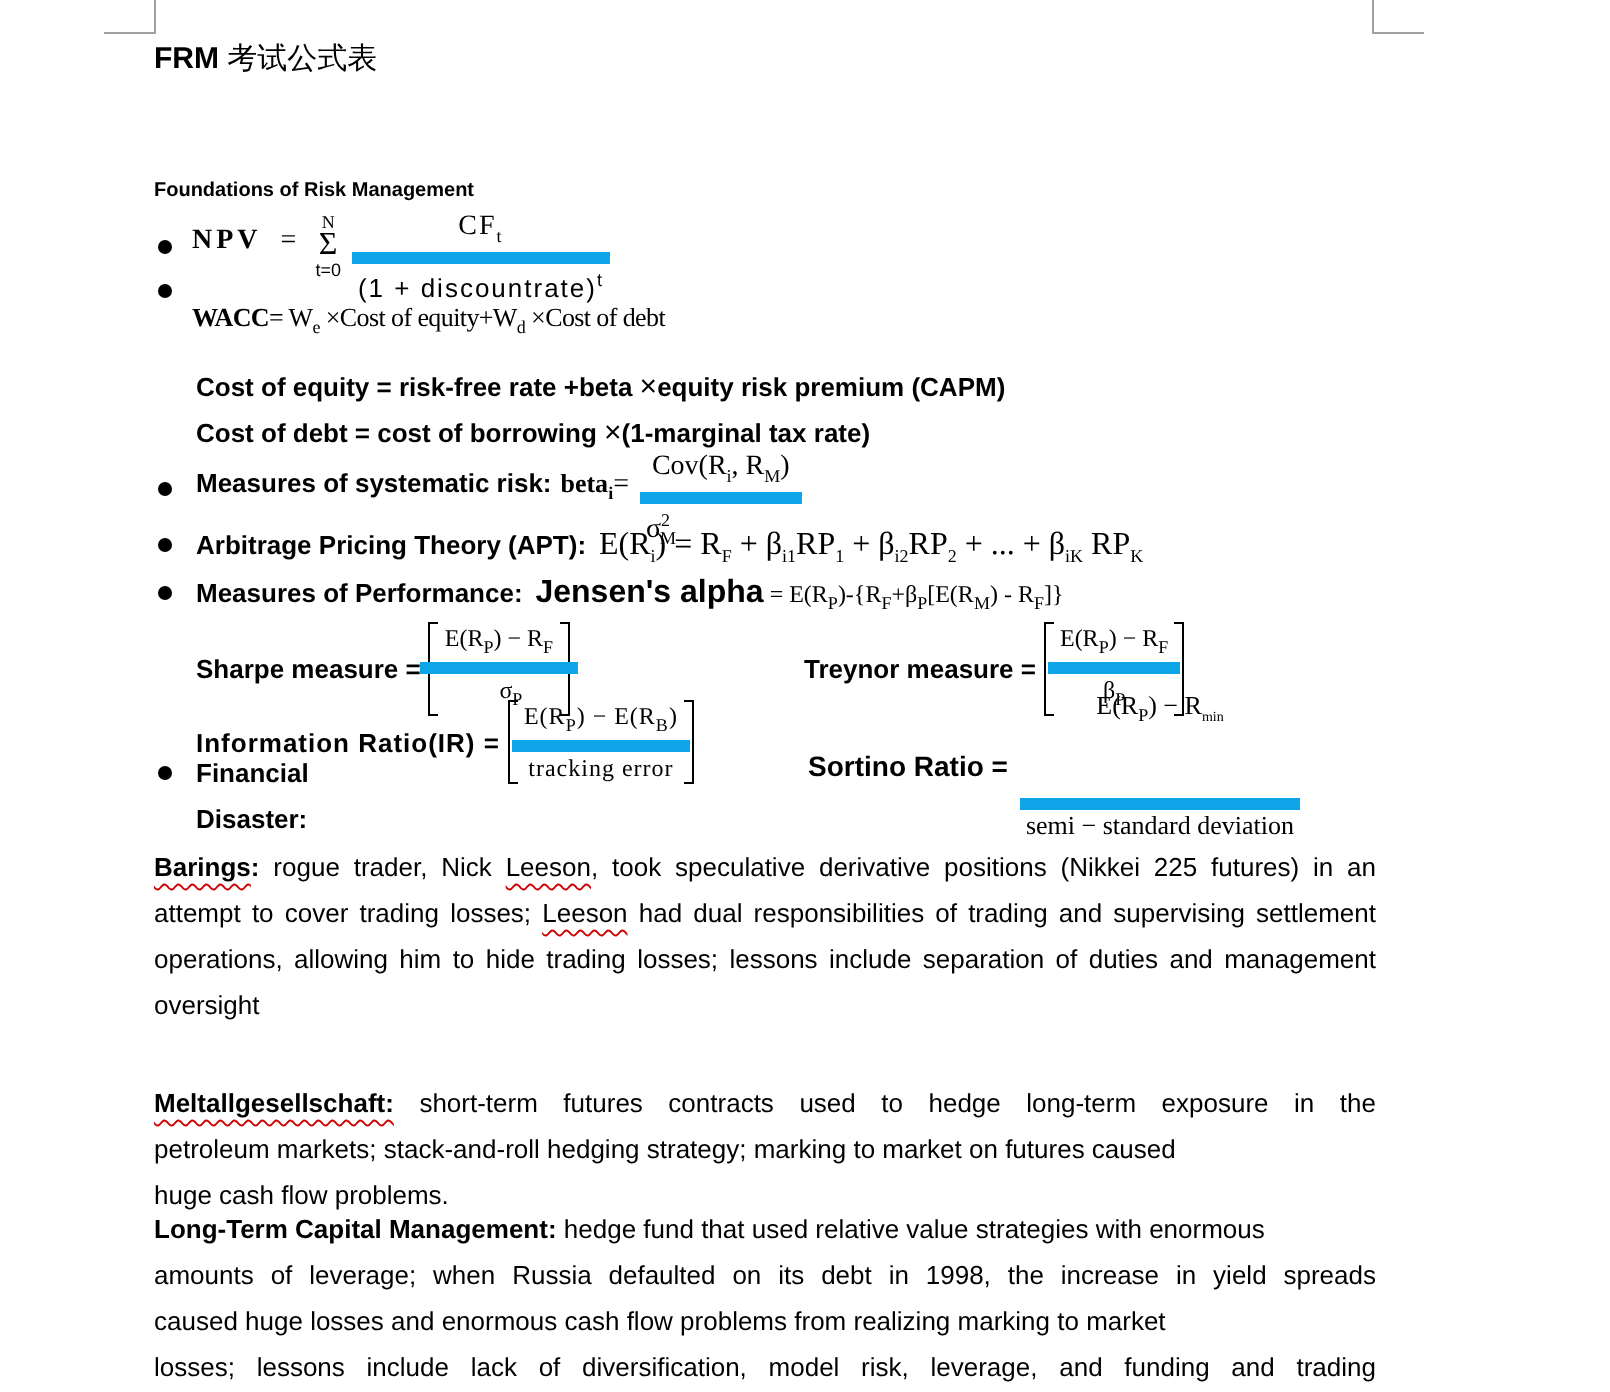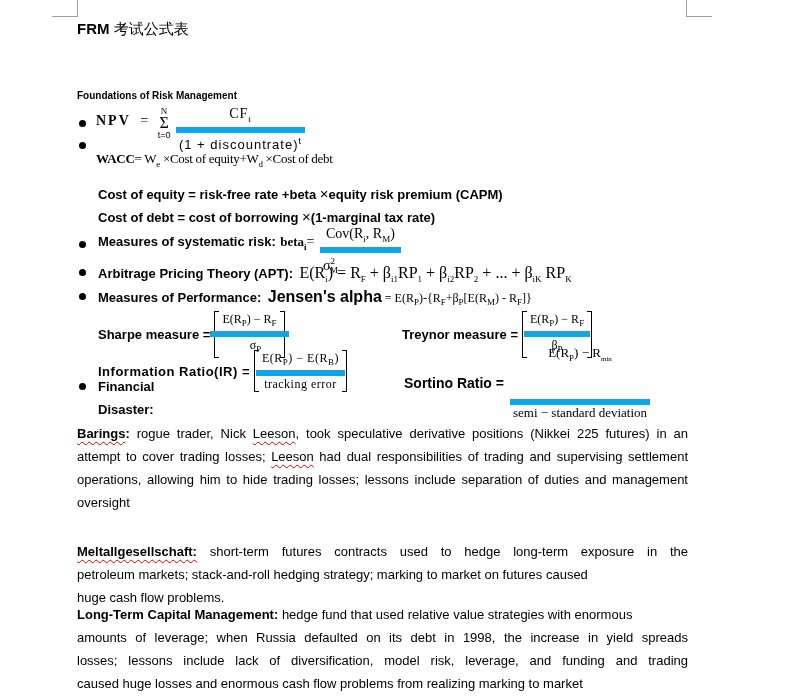--- a/index.html
+++ b/index.html
@@ -141,16 +141,16 @@
 
 <div class="para" style="top:517px;margin-top:23px;">
   <span class="line" style="text-align:justify;text-align-last:justify;"><b class="squig">Meltallgesellschaft:</b><span> short-term futures contracts used to hedge long-term exposure in the</span></span>
   <span class="line nojust">petroleum markets; stack-and-roll hedging strategy; marking to market on futures caused</span>
   <span class="line nojust">huge cash flow problems.</span>
 </div>
 
 <div class="para" style="top:603px;">
   <span class="line nojust"><b>Long-Term Capital Management:</b><span> hedge fund that used relative value strategies with enormous</span></span>
   <span class="line" style="text-align-last:justify;">amounts of leverage; when Russia defaulted on its debt in 1998, the increase in yield spreads</span>
+  <span class="line nojust">caused huge losses and enormous cash flow problems from realizing marking to market</span>
   <span class="line" style="text-align-last:justify;">losses; lessons include lack of diversification, model risk, leverage, and funding and trading</span>
-  <span class="line nojust">caused huge losses and enormous cash flow problems from realizing marking to market</span>
   <span class="line nojust">liquidity risks.</span>
 </div>
 
 </body></html>

